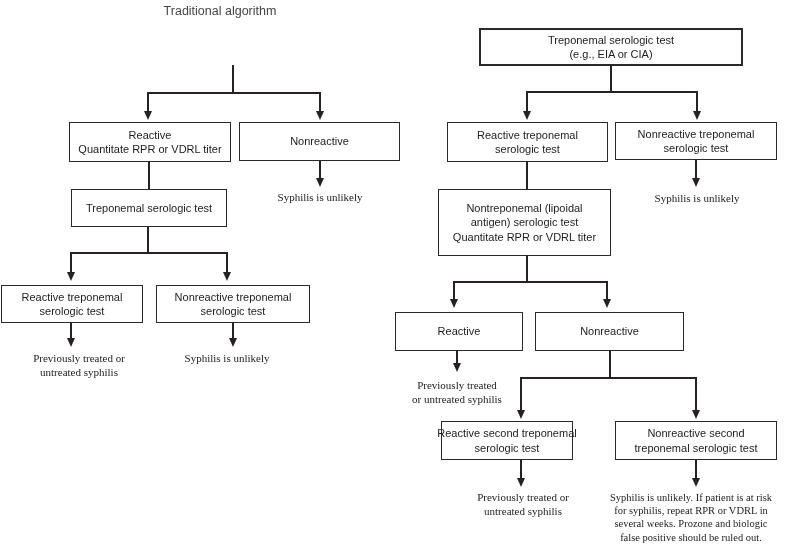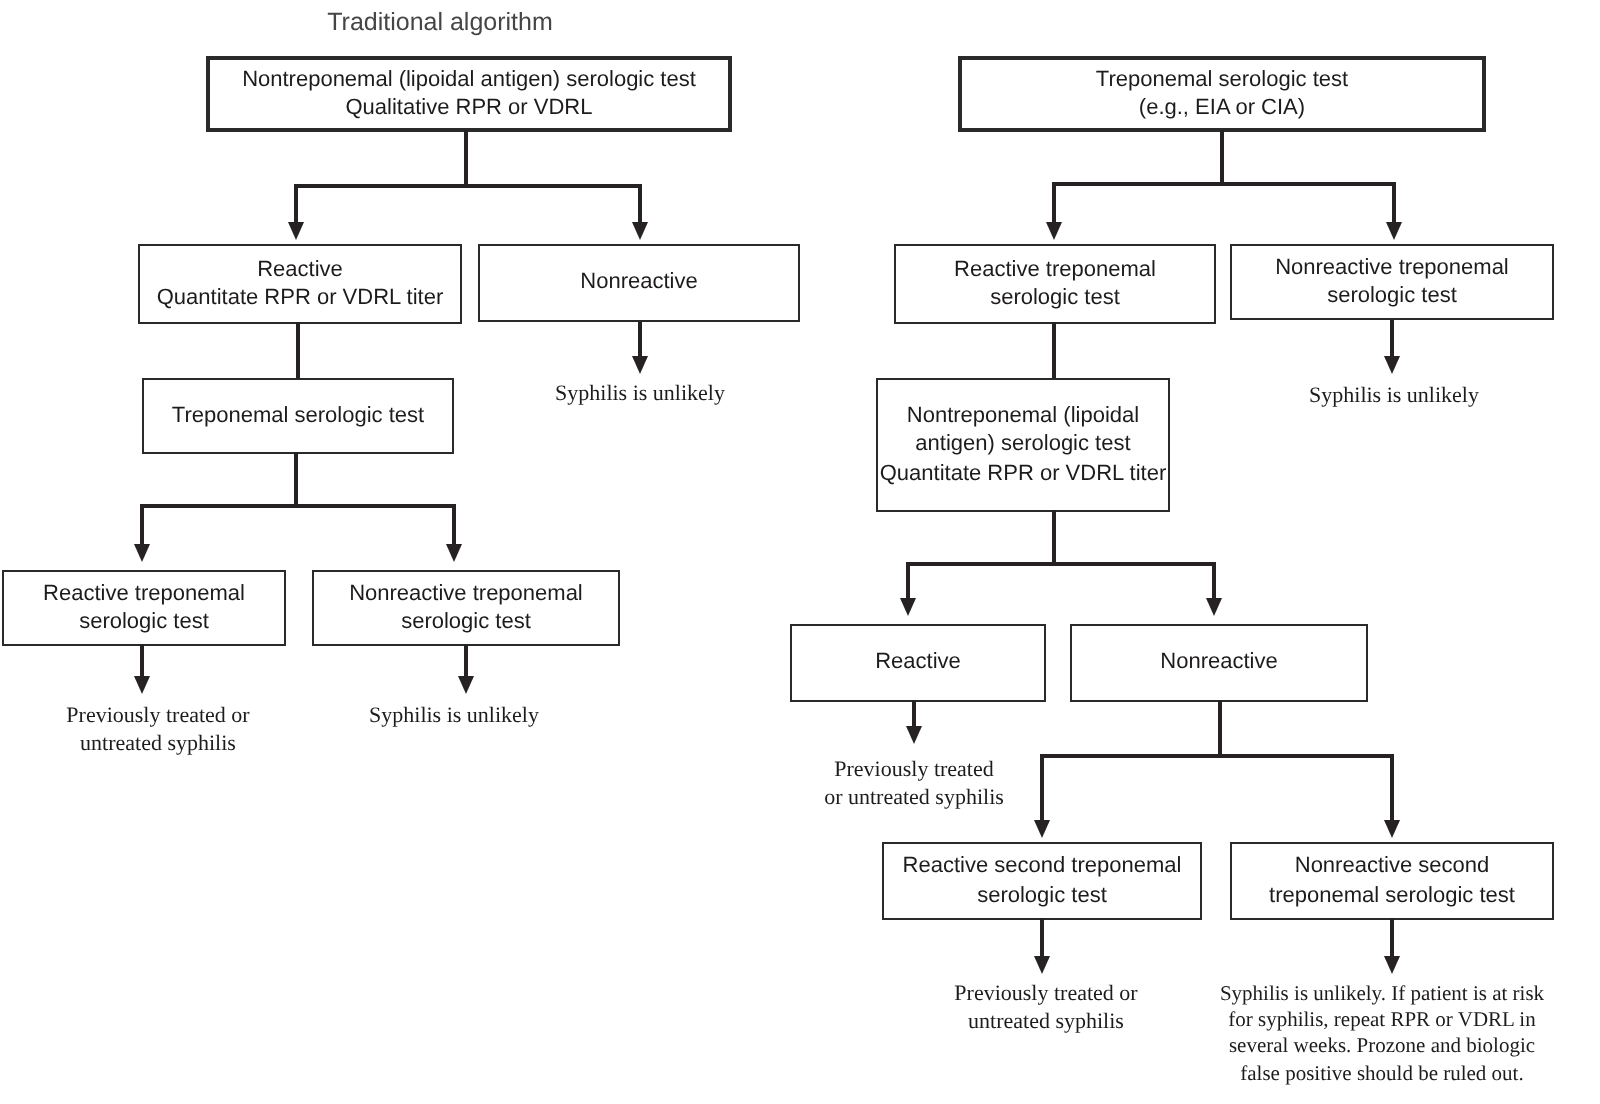--- a/index.html
+++ b/index.html
@@ -59,24 +59,20 @@
     border-top: 9px solid #262223;
   }
 </style>
 </head>
 <body>
 
 <div id="canvas">
 
   <div class="title" style="left:220px; top:4px;">Traditional algorithm</div>
 
-  <div class="box" style="left:103px; top:28px; width:263px; height:38px; border-width:2px;">
-    <span>Nontreponemal (lipoidal antigen) serologic test
-Qualitative RPR or VDRL</span>
-  </div>
 
   <div class="vl" style="left:232px; top:65px; height:29px;"></div>
   <div class="hl" style="left:147px; top:92px; width:174px;"></div>
   <div class="vl" style="left:147px; top:92px; height:20px;"></div>
   <div class="ah" style="left:148px; top:111px;"></div>
   <div class="vl" style="left:319px; top:92px; height:20px;"></div>
   <div class="ah" style="left:320px; top:111px;"></div>
 
   <div class="box" style="left:69px; top:122px; width:162px; height:40px;">
     <span>Reactive
@@ -141,21 +137,21 @@
     <span>Nonreactive treponemal
 serologic test</span>
   </div>
 
   <div class="vl" style="left:695px; top:160px; height:19px;"></div>
   <div class="ah" style="left:696px; top:178px;"></div>
   <div class="lbl" style="left:697px; top:192px;">Syphilis is unlikely</div>
 
   <div class="vl" style="left:526px; top:161px; height:29px;"></div>
 
-  <div class="box" style="left:438px; top:189px; width:147px; height:67px;">
+  <div class="box" style="left:438px; top:189px; width:173px; height:67px;">
     <span>Nontreponemal (lipoidal
 antigen) serologic test
 Quantitate RPR or VDRL titer</span>
   </div>
 
   <div class="vl" style="left:526px; top:255px; height:28px;"></div>
   <div class="hl" style="left:453px; top:281px; width:155px;"></div>
   <div class="vl" style="left:453px; top:281px; height:19px;"></div>
   <div class="ah" style="left:454px; top:299px;"></div>
   <div class="vl" style="left:606px; top:281px; height:19px;"></div>
@@ -173,21 +169,21 @@
   <div class="lbl" style="left:457px; top:379px;">Previously treated
 or untreated syphilis</div>
 
   <div class="vl" style="left:609px; top:350px; height:29px;"></div>
   <div class="hl" style="left:520px; top:377px; width:177px;"></div>
   <div class="vl" style="left:520px; top:377px; height:34px;"></div>
   <div class="ah" style="left:521px; top:410px;"></div>
   <div class="vl" style="left:695px; top:377px; height:34px;"></div>
   <div class="ah" style="left:696px; top:410px;"></div>
 
-  <div class="box" style="left:441px; top:421px; width:160px; height:39px;">
+  <div class="box" style="left:441px; top:421px; width:132px; height:39px;">
     <span>Reactive second treponemal
 serologic test</span>
   </div>
   <div class="box" style="left:615px; top:421px; width:162px; height:39px;">
     <span>Nonreactive second
 treponemal serologic test</span>
   </div>
 
   <div class="vl" style="left:520px; top:459px; height:20px;"></div>
   <div class="ah" style="left:521px; top:478px;"></div>

